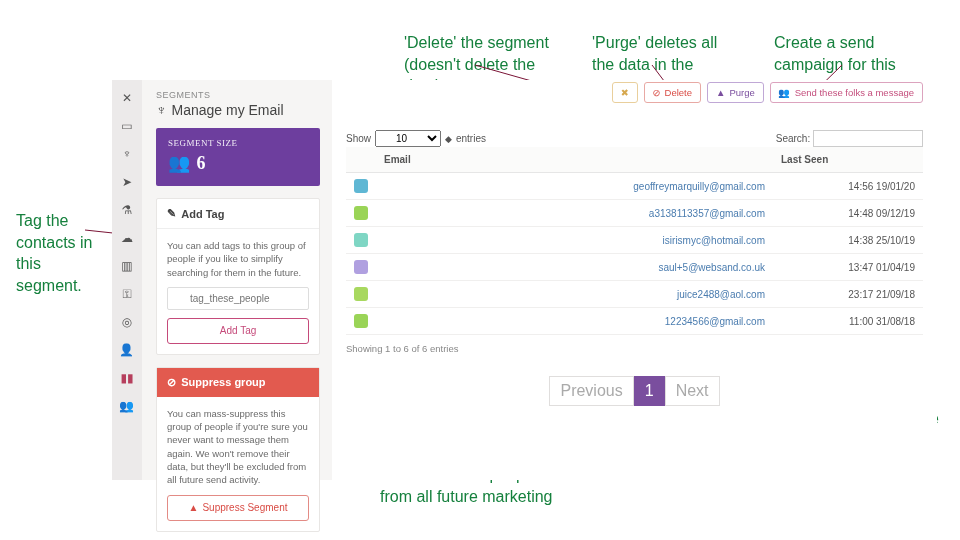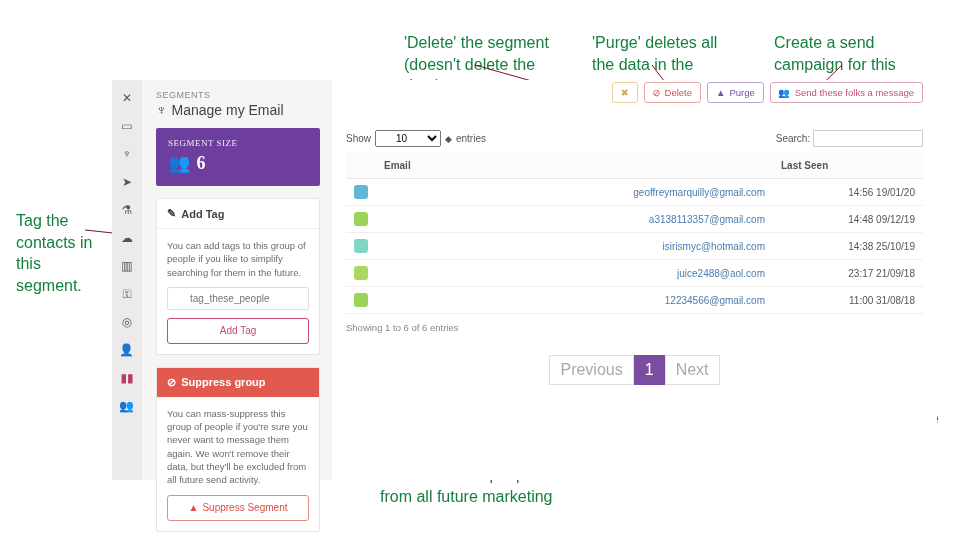--- a/index.html
+++ b/index.html
@@ -172,21 +172,20 @@
   }
   .ab-gear   { color: #d6a84f; border-color: #e9cf9c; }
   .ab-delete { color: #d94c45; border-color: #e8a9a4; }
   .ab-purge  { color: #7a4e9e; border-color: #c0a8d6; }
   .ab-send   { color: #c44f7d; border-color: #dca3be; }
   .tbl-top {
     display: flex;
     align-items: center;
     justify-content: space-between;
     margin-top: 40px;
-    margin-bottom: 6px;
     font-size: 10px;
     color: #555;
   }
   .tbl-top .len { display: flex; align-items: center; gap: 4px; }
   .tbl-top select {
     font-size: 10px;
     padding: 1px 16px;
   }
   .tbl-top .search input {
     border: 1px solid #ccc;
@@ -408,20 +407,25 @@
               <td><span class="avatar-dot" style="background:#9ad457"></span></td>
               <td class="email">a3138113357@gmail.com</td>
               <td>14:48 09/12/19</td>
             </tr>
             <tr>
               <td><span class="avatar-dot" style="background:#7fd6c4"></span></td>
               <td class="email">isirismyc@hotmail.com</td>
               <td>14:38 25/10/19</td>
             </tr>
             <tr>
+              <td><span class="avatar-dot" style="background:#b0a0e0"></span></td>
+              <td class="email">saul+5@websand.co.uk</td>
+              <td>13:47 01/04/19</td>
+            </tr>
+            <tr>
               <td><span class="avatar-dot" style="background:#a8d85f"></span></td>
               <td class="email">juice2488@aol.com</td>
               <td>23:17 21/09/18</td>
             </tr>
             <tr>
               <td><span class="avatar-dot" style="background:#9ad457"></span></td>
               <td class="email">12234566@gmail.com</td>
               <td>11:00 31/08/18</td>
             </tr>
           </tbody>

